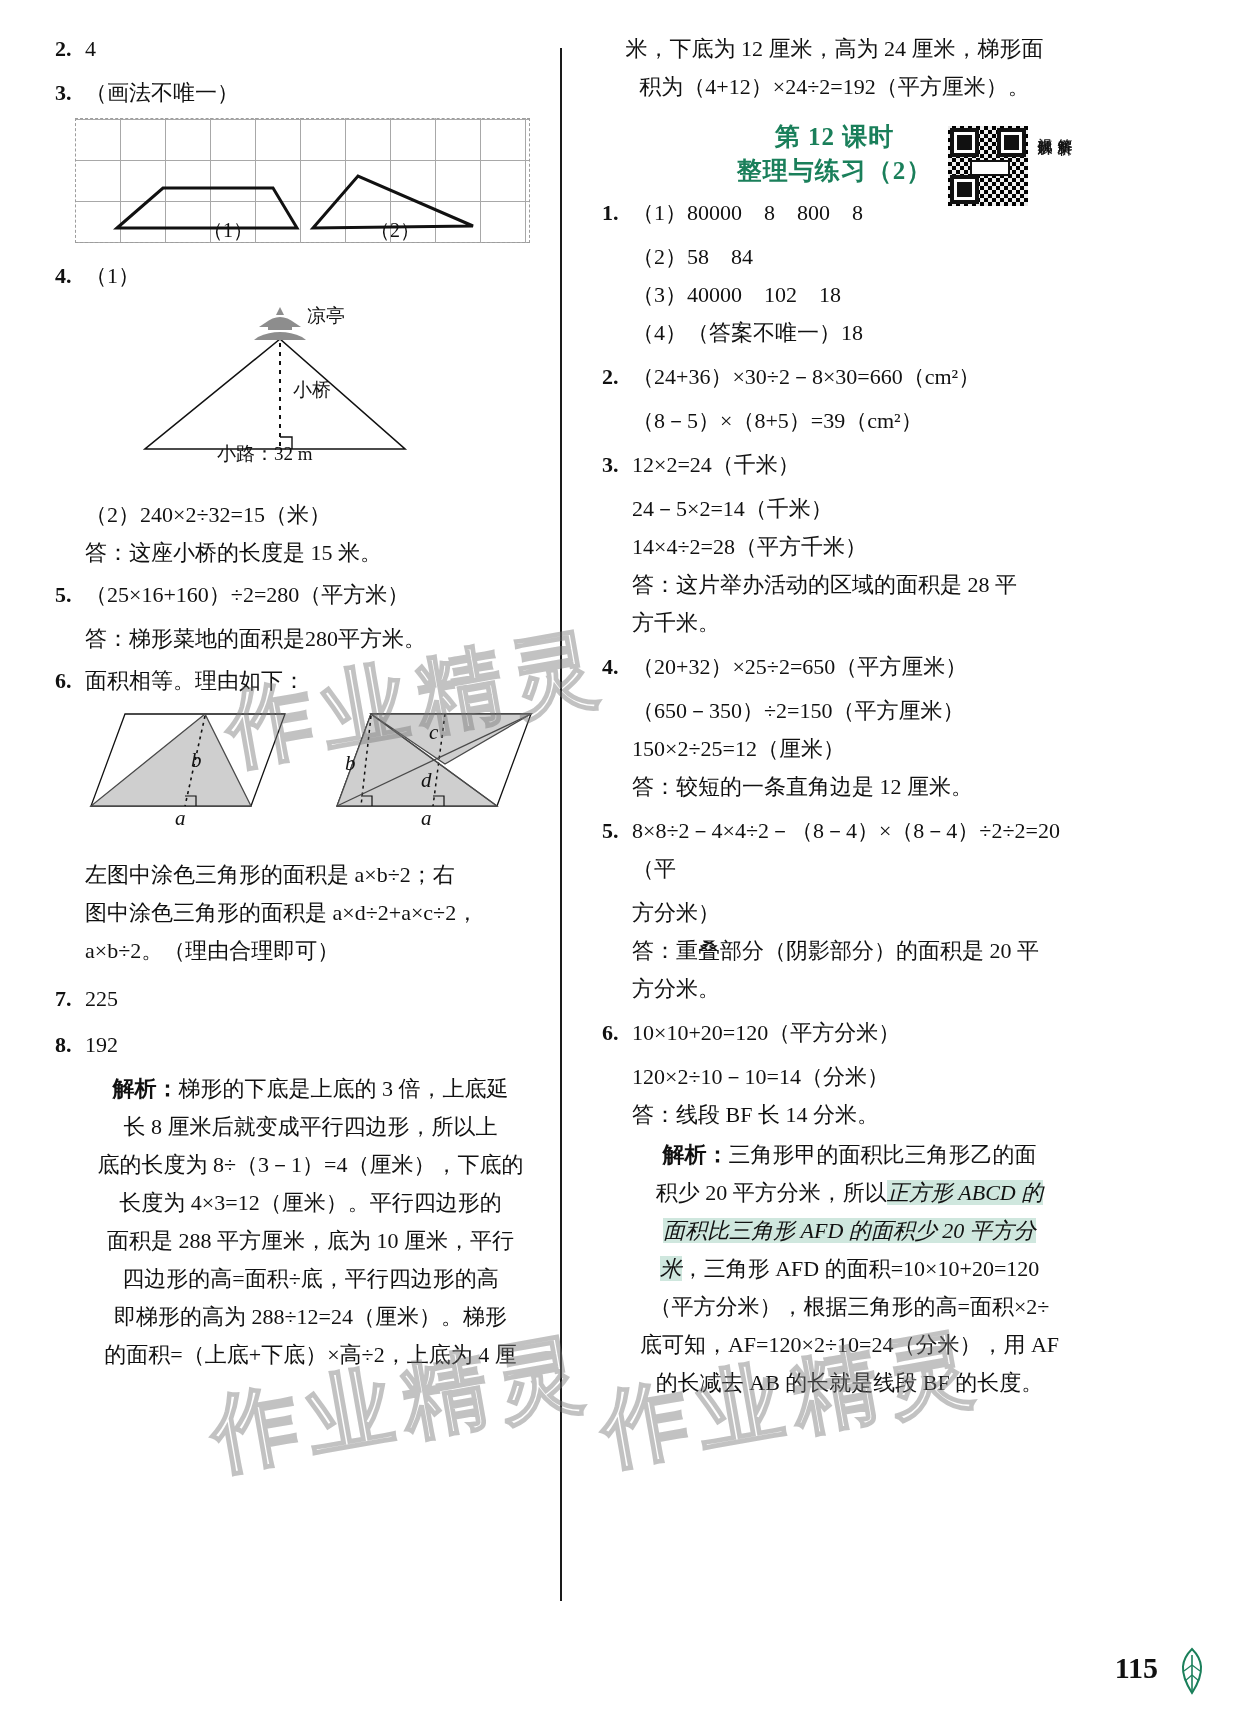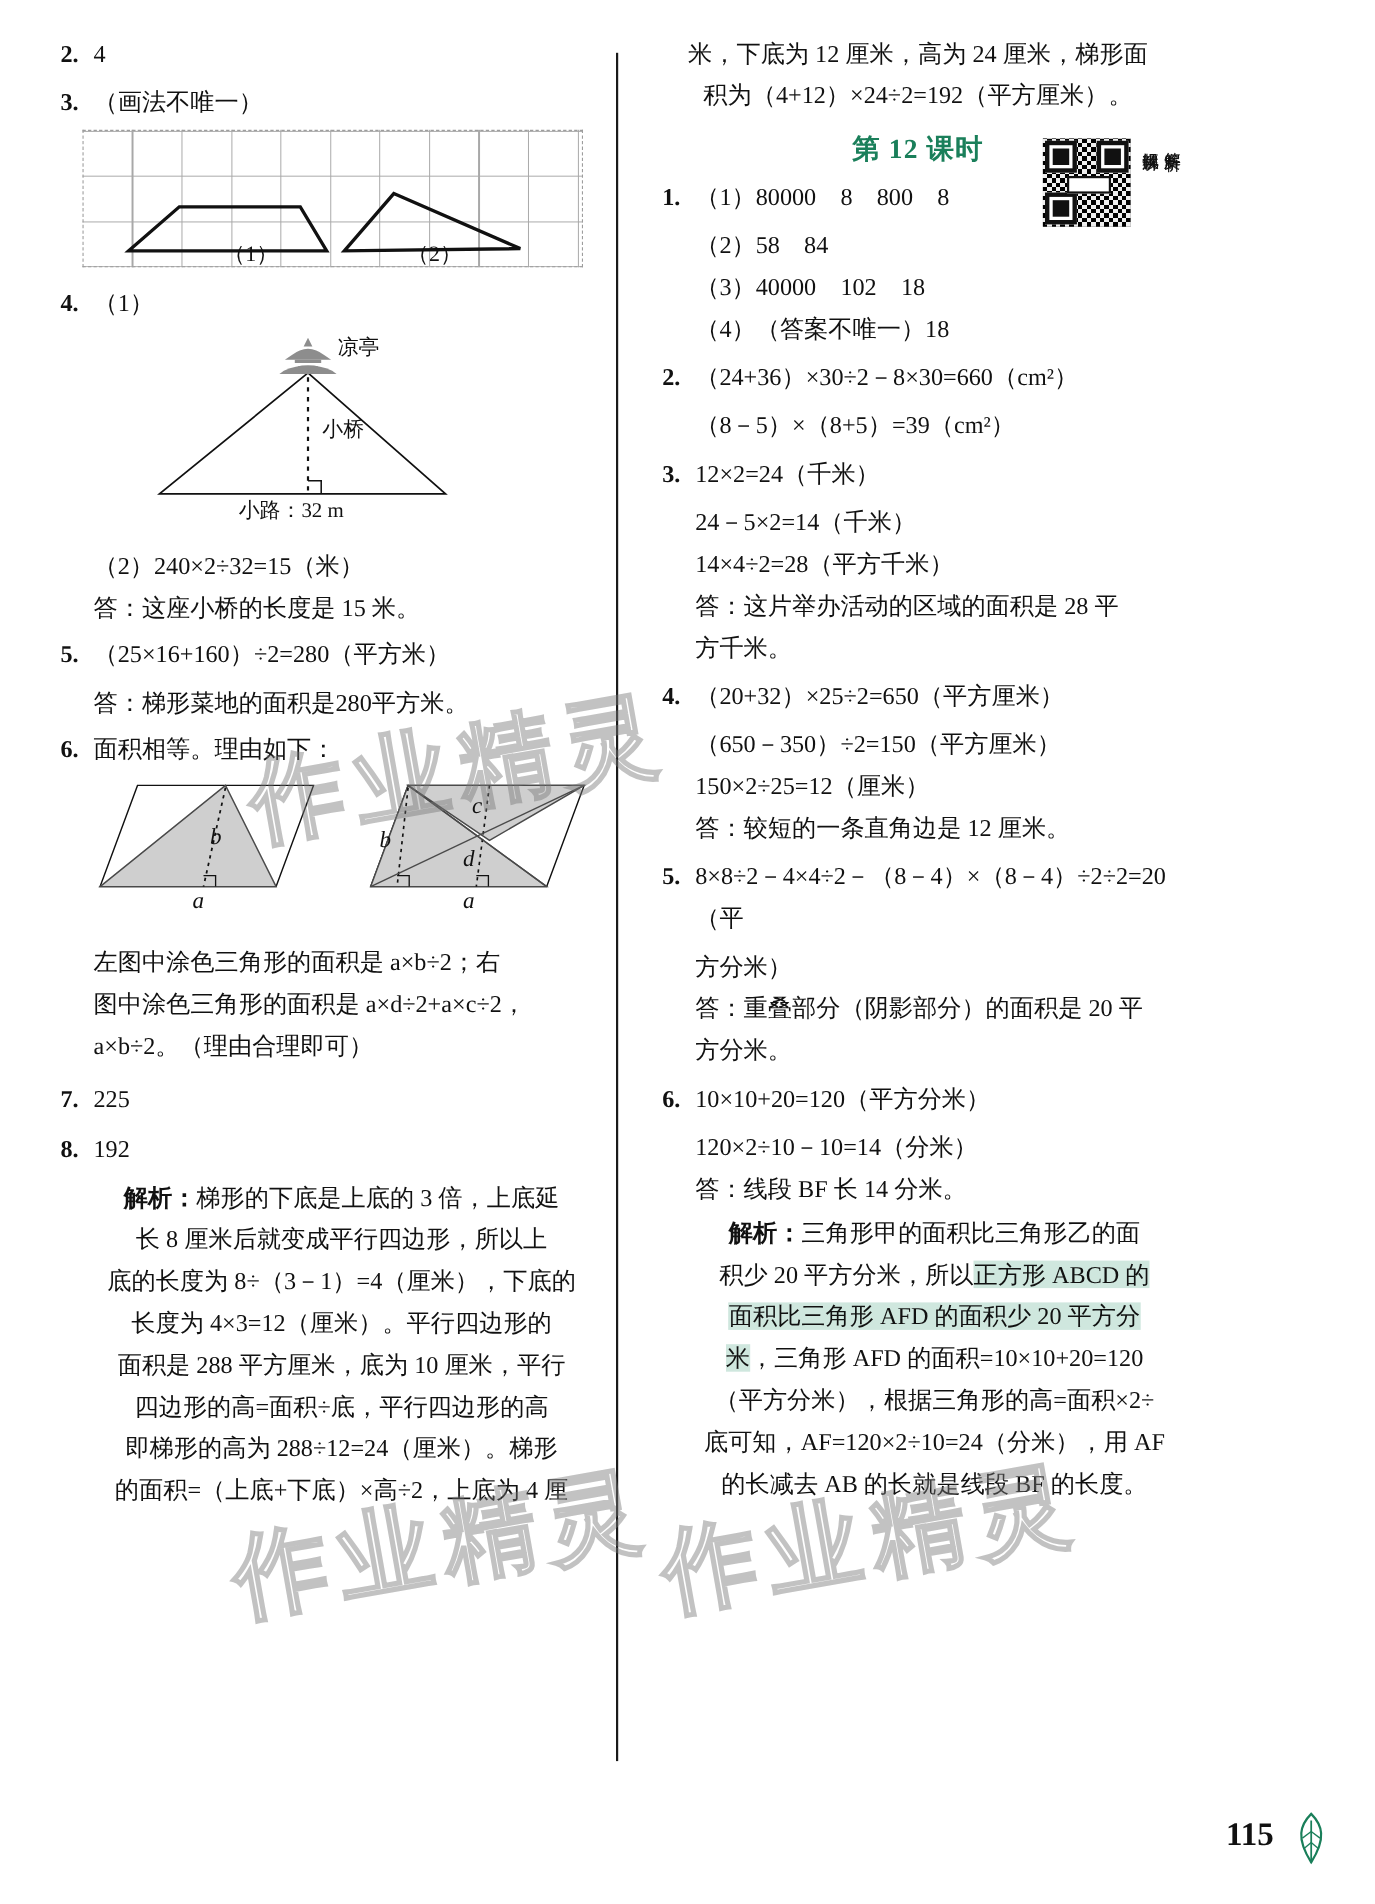--- a/index.html
+++ b/index.html
@@ -28,21 +28,21 @@
   
   .item{display:flex;align-items:flex-start;margin:0 0 6px 0;}
   .num{
     font-weight:bold;font-size:22px;line-height:38px;
     min-width:30px;flex:0 0 auto;letter-spacing:0;
   }
   .body{font-size:22px;line-height:38px;flex:1;}
   .line{font-size:22px;line-height:38px;white-space:normal;}
   .indent{padding-left:30px;}
   .ital{font-style:italic;}
-  .hl{background:#cfe7de;}
+  .hl{background:#cfe7de;font-style:italic;}
   .bold{font-weight:bold;}
 
   
   .jiexi{font-size:21px;line-height:38px;text-align:center;}
   .jiexi .lead{font-weight:bold;}
 
   
   .lesson-head{
     text-align:center;color:#1a7f5a;font-weight:bold;
     margin:14px 0 6px 0;position:relative;
@@ -166,21 +166,21 @@
           <path d="M165 6 l4 8 h-8 z"></path>
           <path d="M150 22 q15 -12 30 0 l6 4 h-42 z"></path>
           <rect x="153" y="26" width="24" height="3"></rect>
           <path d="M143 36 q22 -10 44 0 l4 3 h-52 z"></path>
           <rect x="156" y="32" width="4" height="5"></rect>
           <rect x="170" y="32" width="4" height="5"></rect>
         </g>
       </svg>
       <div class="lab" style="left:192px;top:2px;">凉亭</div>
       <div class="lab" style="left:178px;top:76px;">小桥</div>
-      <div class="lab" style="left:102px;top:150px;">小路：32 m</div>
+      <div class="lab" style="left:102px;top:140px;">小路：32 m</div>
     </div>
 
     <div class="line indent" style="margin-top:20px;">（2）240×2÷32=15（米）</div>
     <div class="line indent">答：这座小桥的长度是 15 米。</div>
 
     <div class="item" style="margin-top:4px;">
       <div class="num">5.</div>
       <div class="body">（25×16+160）÷2=280（平方米）</div>
     </div>
     <div class="line indent">答：梯形菜地的面积是280平方米。</div>
@@ -246,20 +246,21 @@
 
   <div class="col col-right">
 
     <div class="jiexi">
       <div class="line">米，下底为 12 厘米，高为 24 厘米，梯形面</div>
       <div class="line">积为（4+12）×24÷2=192（平方厘米）。</div>
     </div>
 
     <div class="lesson-head">
       <div class="l1">第 12 课时</div>
+      <div class="l2">整理与练习（2）</div>
     </div>
 
     <div class="qr-block">
       <div class="qr">
         <div class="eye tl"></div>
         <div class="eye tr"></div>
         <div class="eye bl"></div>
         <div class="center"></div>
       </div>
       <div class="qr-labels">

